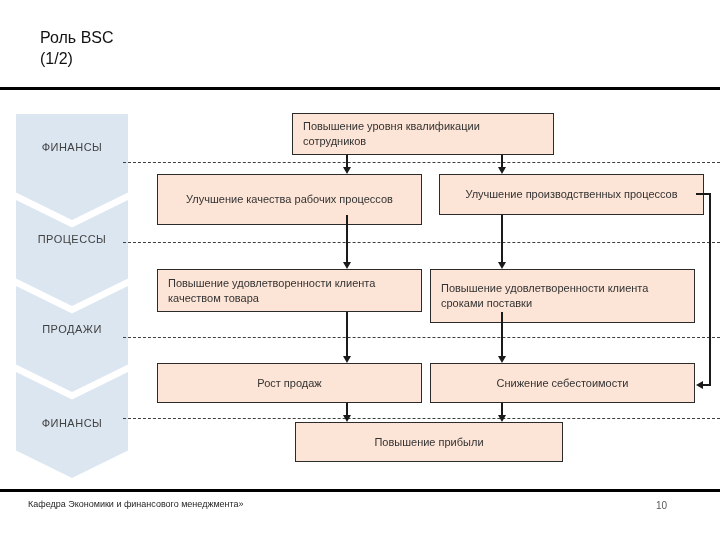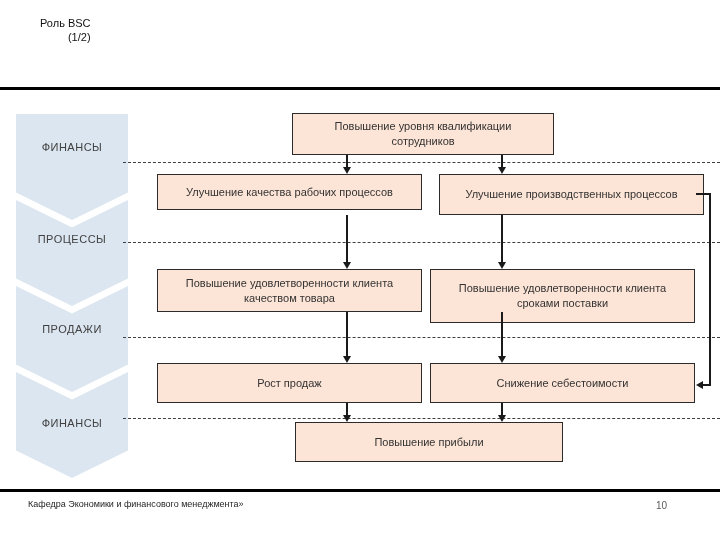--- a/index.html
+++ b/index.html
@@ -1,22 +1,22 @@
 <!DOCTYPE html>
 <html><head>
 <meta charset="utf-8">
 <style>
   html,body { margin:0; padding:0; background:#ffffff; }
   .slide {
     position:relative; width:720px; height:540px; background:#ffffff;
     font-family:"Liberation Sans", sans-serif; overflow:hidden;
   }
   .title {
-    position:absolute; left:40px; top:16px;
-    font-size:11px; line-height:1.3; color:#111111;text-align:right;
+    position:absolute; left:40px; top:28px;
+    font-size:16px; line-height:1.3; color:#111111;
   }
   .hrule { position:absolute; left:0; width:720px; height:3px; background:#000000; }
   .hrule.top { top:87px; }
   .hrule.bottom { top:489px; }
 
   
   .chevron {
     position:absolute; left:16px; width:112px; height:106px;
     background:#dce6f1;
   }
@@ -31,25 +31,25 @@
   .dash {
     position:absolute; left:123px; width:597px; height:0;
     border-top:1px dashed #3f3f3f;
   }
 
   
   .node {
     position:absolute; box-sizing:border-box;
     background:#fce4d6; border:1px solid #2b2b2b;
     display:flex; align-items:center; justify-content:center;
-    text-align:center; font-size:11px; line-height:1.35; color:#333333;
+    text-align:left; font-size:11px; line-height:1.35; color:#333333;
     padding:7px 10px;
   }
   .n-top   { left:292px; top:113px; width:262px; height:42px; }
-  .n-l2    { left:157px; top:174px; width:265px; height:36px; }
+  .n-l2    { left:157px; top:174px; width:265px; height:51px; }
   .n-r2    { left:430px; top:174px; width:265px; height:41px;margin-left:9px; }
   .n-l3    { left:157px; top:269px; width:265px; height:43px; }
   .n-r3    { left:430px; top:269px; width:265px; height:54px; }
   .n-l4    { left:157px; top:363px; width:265px; height:40px; }
   .n-r4    { left:430px; top:363px; width:265px; height:40px; }
   .n-bot   { left:295px; top:422px; width:268px; height:40px; }
 
   
   .vline { position:absolute; width:2px; background:#1a1a1a; }
   .hline { position:absolute; height:2px; background:#1a1a1a; }

